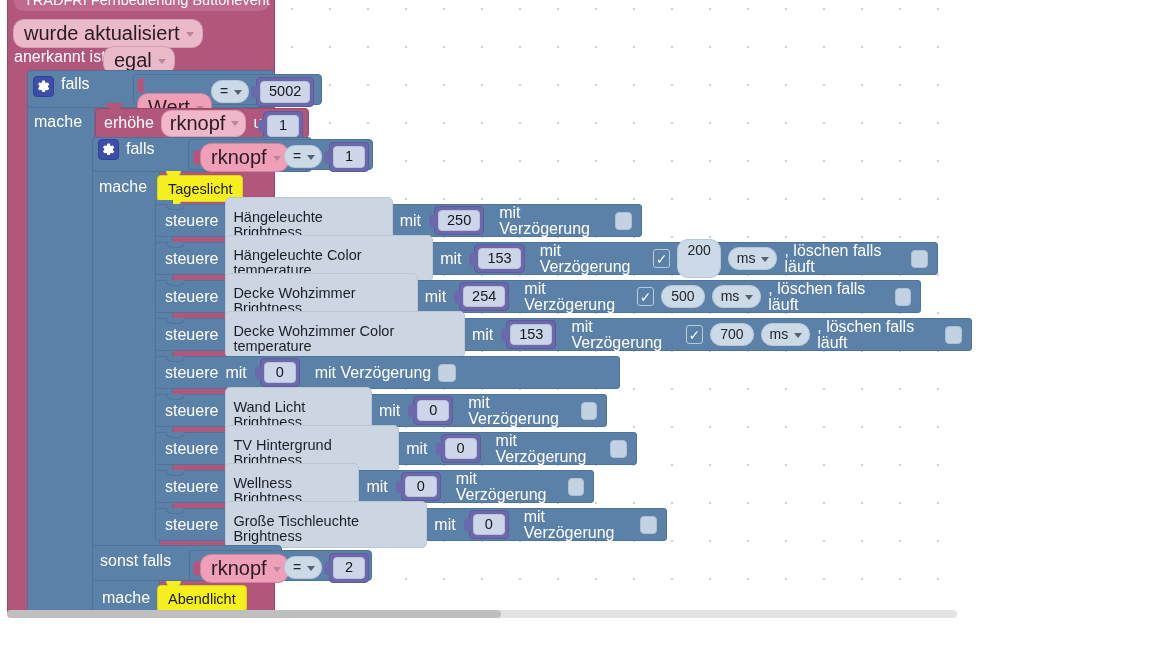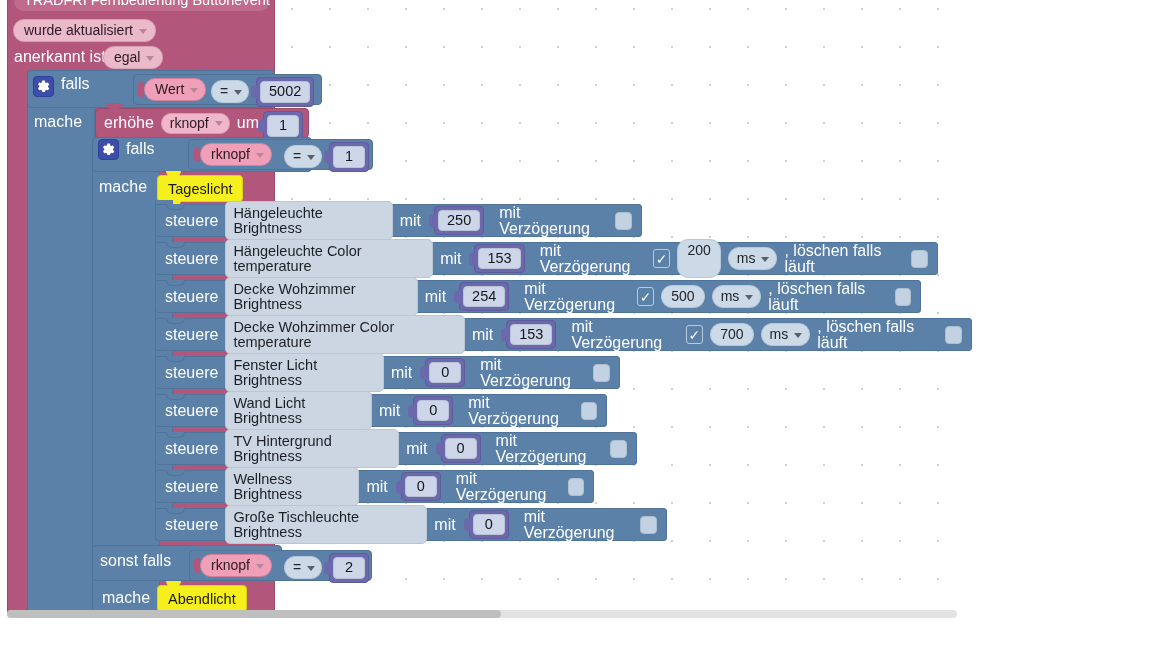--- a/index.html
+++ b/index.html
@@ -99,21 +99,21 @@
 
   
   .lbl { color: #ffffff; font-size: 16px; line-height: 1; }
 
   
   .fld-var {
     background: #efb8cb;
     border: 1px solid #d99ab2;
     border-radius: 10px;
     color: #2a1a22;
-    font-size: 14px;
+    font-size: 20px;
     padding: 2px 6px 3px 8px;
     display: inline-flex;
     align-items: center;
     gap: 4px;
     line-height: 1;
   }
 
   
   .fld-lite {
     background: #ccd9e6;
@@ -128,21 +128,21 @@
     line-height: 1;
   }
 
   
   .fld-obj {
     background: #ccd6e3;
     border: 1px solid #bac6d4;
     border-radius: 5px;
     color: #1b1f25;
     font-size: 14.5px;
-    padding: 4px 7px 4px 7px;
+    padding: 12px 7px 4px 7px;
     line-height: 1;
     display: inline-flex;
     align-items: center;
   }
 
   
   .num-wrap {
     background: #6b69ac;
     border: 1px solid #5d5b9b;
     border-radius: 4px;
@@ -341,21 +341,21 @@
 
     <div class="gear" style="position:absolute; left:26px; top:76px;">
       <svg width="13" height="13" viewBox="0 0 24 24">
         <path fill="#ffffff" d="M12 8.5a3.5 3.5 0 1 0 0 7 3.5 3.5 0 0 0 0-7zm0 5.2a1.7 1.7 0 1 1 0-3.4 1.7 1.7 0 0 1 0 3.4z"></path>
         <path fill="#ffffff" d="M20.3 13.3c.05-.42.07-.85.07-1.3s-.02-.88-.07-1.3l2.1-1.6a.55.55 0 0 0 .13-.68l-2-3.46a.55.55 0 0 0-.66-.23l-2.47 1a7.7 7.7 0 0 0-2.24-1.3l-.37-2.63A.55.55 0 0 0 14.25 1h-4a.55.55 0 0 0-.54.47l-.37 2.62c-.8.33-1.56.77-2.24 1.3l-2.47-1a.55.55 0 0 0-.66.23l-2 3.46a.55.55 0 0 0 .13.68l2.1 1.6c-.05.42-.07.86-.07 1.3s.02.88.07 1.3l-2.1 1.6a.55.55 0 0 0-.13.68l2 3.46c.14.24.42.33.66.23l2.47-1c.68.53 1.44.97 2.24 1.3l.37 2.62c.04.27.27.47.54.47h4c.27 0 .5-.2.54-.47l.37-2.62c.8-.33 1.56-.77 2.24-1.3l2.47 1c.24.1.52 0 .66-.23l2-3.46a.55.55 0 0 0-.13-.68l-2.1-1.6z"></path>
       </svg>
     </div>
     <span class="lbl" style="position:absolute; left:54px; top:76px;">falls</span>
 
     <div class="blk blk-ctrl" style="left:126px; top:74px; width:189px; height:31px;"></div>
-    <div style="position:absolute; left:130px; top:78px; display:flex; align-items:center;">
+    <div style="position:absolute; left:130px; top:78px; display:flex; flex-direction:column;">
       <span class="nub" style="width:7px;height:15px;background:#b3567c;border-radius:5px 0 0 5px;"></span>
       <span class="fld-var" style="background:#ef9fb8; border-color:#d2819c; border-radius:11px; padding:3px 7px 4px 10px;">
         <span>Wert</span>
         <span class="caret"></span>
       </span>
     </div>
     <div style="position:absolute; left:204px; top:80px;">
       <span class="fld-lite" style="border-radius:11px; padding:3px 6px 4px 8px;">
         <span>=</span>
         <span class="caret"></span>
@@ -488,21 +488,20 @@
         <span>ms</span>
         <span class="caret"></span>
       </span>
       <span class="lbl">, löschen falls läuft</span>
       <span class="cbx"></span>
     </div>
 
     <div class="blk-stmt" style="position:absolute; left:148px; top:356px; width:445px;">
       <div class="notch-top"></div>
       <span class="lbl">steuere</span>
-      <span class="fld-obj">Fenster Licht Brightness</span>
       <span class="lbl">mit</span>
       <span class="num-wrap" style="margin-left:6px;">
         <span class="num-fld">0</span>
       </span>
       <span class="lbl" style="margin-left:8px;">mit Verzögerung</span>
       <span class="cbx"></span>
     </div>
 
     <div class="blk-stmt" style="position:absolute; left:148px; top:394px; width:432px;">
       <div class="notch-top"></div>

